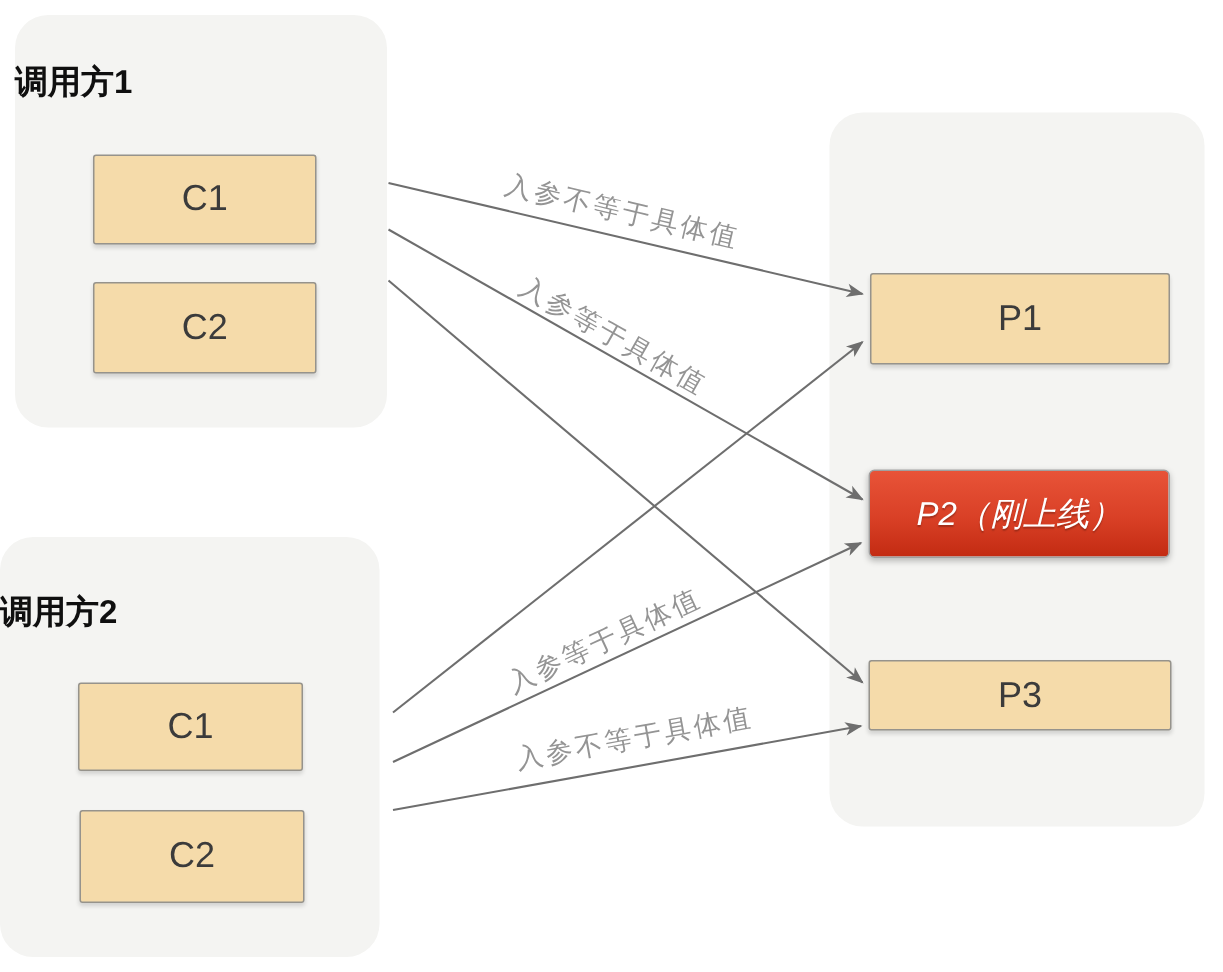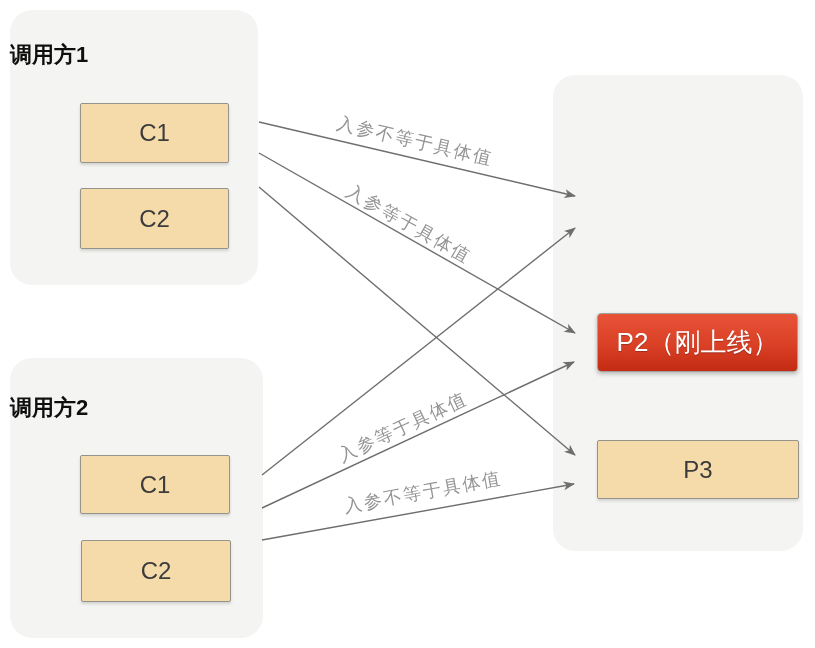--- a/index.html
+++ b/index.html
@@ -22,54 +22,56 @@
   }
   .group{position:absolute;background:var(--container-bg);border-radius:22px;}
   .group-title{
     position:absolute;left:0;right:0;margin:0;text-align:left;
     font-size:22px;line-height:26px;font-weight:bold;color:var(--title-text);
   }
   .node{
     position:absolute;display:flex;align-items:center;justify-content:center;
     background:var(--node-fill);border:1.5px solid var(--node-border);
     border-radius:2px;font-size:24px;color:var(--node-text);
-    box-shadow:0 2px 3px rgba(0,0,0,0.14);box-sizing:border-box;margin-left:18px;
+    box-shadow:0 2px 3px rgba(0,0,0,0.14);box-sizing:border-box;
   }
   .node.highlight{
     background:linear-gradient(180deg,var(--highlight-top) 0%,#d94026 55%,var(--highlight-bottom) 100%);
     color:var(--highlight-text);border:1px solid #a0a0a0;border-radius:4px;
-    font-size:26px;box-shadow:0 2px 4px rgba(0,0,0,0.25);
+    font-size:22px;box-shadow:0 2px 4px rgba(0,0,0,0.25);
     text-shadow:0 1px 1px rgba(0,0,0,0.25);
+    font-style:italic;
   }
   .edges{position:absolute;left:0;top:0;pointer-events:none;}
   .edge-label{
     position:absolute;white-space:nowrap;font-size:18px;letter-spacing:2px;
     color:var(--edge-label);transform:translate(-50%,-50%) rotate(var(--r,0deg));
   }
 </style>
 </head>
 <body>
 
 <div class="stage">
 
   <section class="group" style="left:10px;top:10px;width:248px;height:275px">
     <h2 class="group-title" style="top:32px">调用方1</h2>
     <div class="node" style="left:52px;top:93px;width:149px;height:60px">C1</div>
     <div class="node" style="left:52px;top:178px;width:149px;height:61px">C2</div>
   </section>
 
-  <section class="group" style="left:10px;top:358px;width:253px;height:280px">
+  <section class="group" style="left:0;top:358px;width:253px;height:280px">
     <h2 class="group-title" style="top:37px">调用方2</h2>
     <div class="node" style="left:52px;top:97px;width:150px;height:59px">C1</div>
     <div class="node" style="left:53px;top:182px;width:150px;height:62px">C2</div>
   </section>
 
   <section class="group" style="left:553px;top:75px;width:250px;height:476px">
+    <div class="node" style="left:27px;top:107px;width:200px;height:61px">P1</div>
     <div class="node highlight" style="left:26px;top:238px;width:201px;height:59px">P2（刚上线）</div>
-    <div class="node" style="left:26px;top:365px;width:202px;height:59px">P3</div>
+    <div class="node" style="left:26px;top:365px;width:202px;height:47px">P3</div>
   </section>
 
   <svg class="edges" width="815" height="648" viewBox="0 0 815 648">
     <defs>
       <marker id="arrow" viewBox="0 0 13 10" refX="11" refY="5" markerWidth="13" markerHeight="10" markerUnits="userSpaceOnUse" orient="auto">
         <path d="M0.5,0.5 L12,5 L0.5,9.5 L3.5,5 Z" fill="#6e6e6e"></path>
       </marker>
     </defs>
     <g stroke="#6e6e6e" stroke-width="1.4" fill="none">
       <line x1="259" y1="122" x2="575" y2="196" marker-end="url(#arrow)"></line>

